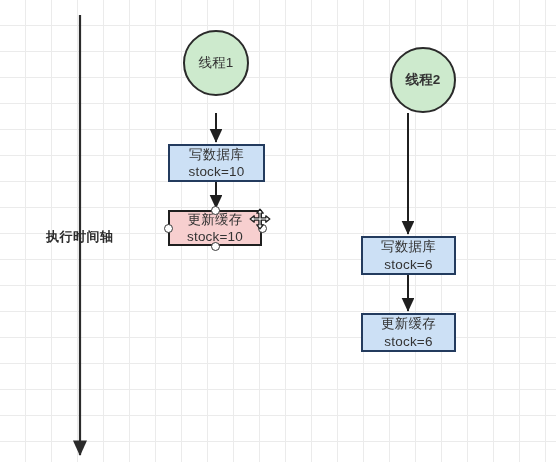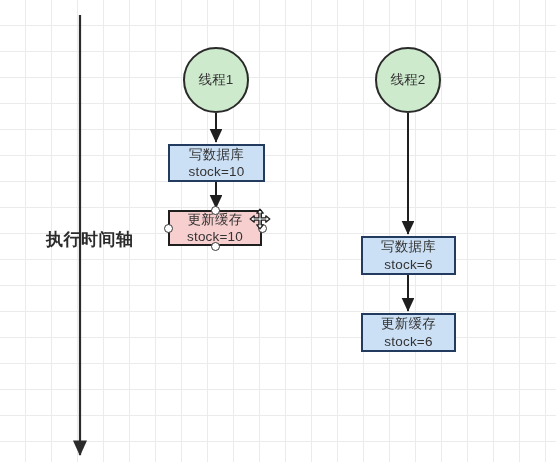--- a/index.html
+++ b/index.html
@@ -51,21 +51,21 @@
   }
   .rect-node.selected {
     border: 2px solid #1f1f1f;
   }
   .node-line {
     display: block;
     white-space: nowrap;
   }
   .timeline-label {
     position: absolute;
-    font-size: 17px;
+    font-size: 13px;
     font-weight: bold;
     color: #2b2b2b;
     white-space: nowrap;
     letter-spacing: 0.5px;
   }
   .handle {
     position: absolute;
     width: 9px;
     height: 9px;
     margin-left: -4.5px;
@@ -103,32 +103,32 @@
         <line x1="216" y1="113" x2="216" y2="142" stroke="#1f1f1f" stroke-width="2" marker-end="url(#arrow)"></line>
         <line x1="216" y1="182" x2="216" y2="208" stroke="#1f1f1f" stroke-width="2" marker-end="url(#arrow)"></line>
         <line x1="408" y1="113" x2="408" y2="234" stroke="#1f1f1f" stroke-width="2" marker-end="url(#arrow)"></line>
         <line x1="408" y1="275" x2="408" y2="311" stroke="#1f1f1f" stroke-width="2" marker-end="url(#arrow)"></line>
       </g>
   </svg>
 
   <div class="timeline-label" id="timeline-label" style="left: 46px; top: 228px; color: rgb(43, 43, 43);">执行时间轴</div>
 
   <div id="nodes-layer">
-      <div class="node circle-node" style="left: 183px; top: 47px; width: 66px; height: 66px; background: rgb(205, 234, 205); border-color: rgb(42, 42, 42); text-align: right;">
+      <div class="node circle-node" style="left: 183px; top: 30px; width: 66px; height: 66px; background: rgb(205, 234, 205); border-color: rgb(42, 42, 42); text-align: right;">
         <span class="node-line">线程1</span>
       </div>
       <div class="node rect-node" style="left: 168px; top: 144px; width: 97px; height: 38px; background: rgb(204, 224, 245); border-color: rgb(35, 59, 94);">
         <span class="node-line">写数据库</span>
         <span class="node-line">stock=10</span>
       </div>
       <div class="node rect-node selected" style="left: 168px; top: 210px; width: 94px; height: 36px; background: rgb(247, 207, 207); border-color: rgb(31, 31, 31);">
         <span class="node-line">更新缓存</span>
         <span class="node-line">stock=10</span>
       </div>
-      <div class="node circle-node" style="left: 375px; top: 47px; width: 66px; height: 66px; background: rgb(205, 234, 205); border-color: rgb(42, 42, 42);">
+      <div class="node circle-node" style="left: 390px; top: 47px; width: 66px; height: 66px; background: rgb(205, 234, 205); border-color: rgb(42, 42, 42); font-weight: bold;">
         <span class="node-line">线程2</span>
       </div>
       <div class="node rect-node" style="left: 361px; top: 236px; width: 95px; height: 39px; background: rgb(204, 224, 245); border-color: rgb(35, 59, 94);">
         <span class="node-line">写数据库</span>
         <span class="node-line">stock=6</span>
       </div>
       <div class="node rect-node" style="left: 361px; top: 313px; width: 95px; height: 39px; background: rgb(204, 224, 245); border-color: rgb(35, 59, 94);">
         <span class="node-line">更新缓存</span>
         <span class="node-line">stock=6</span>
       </div>

